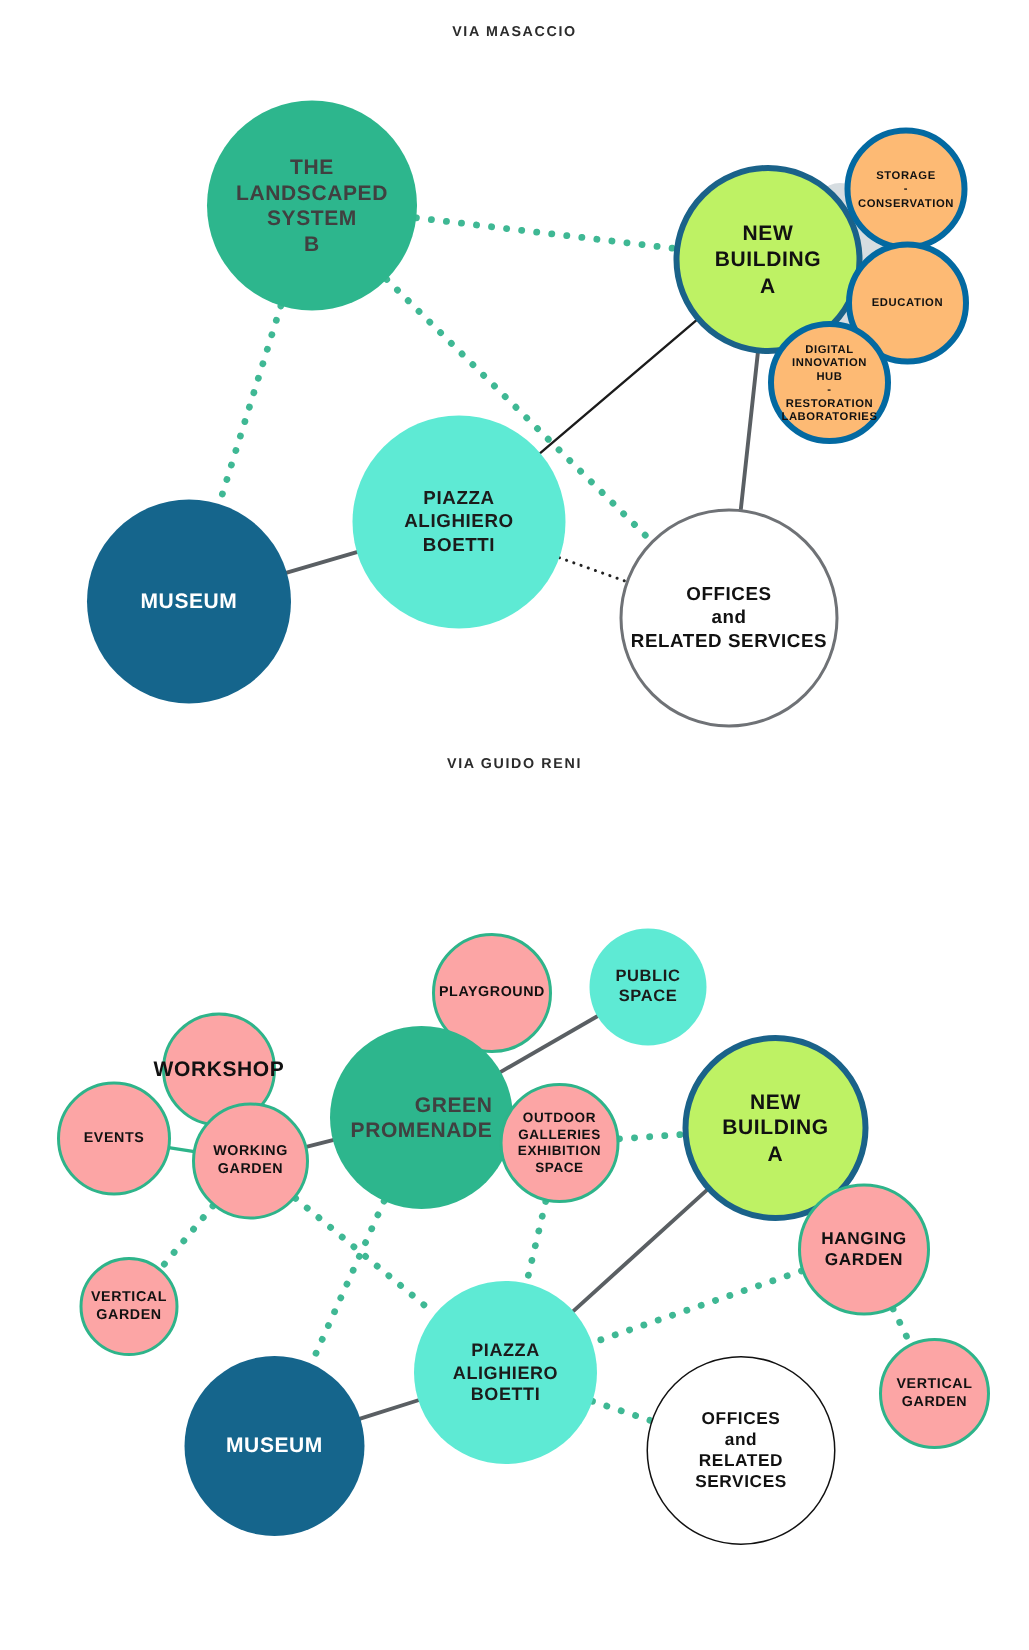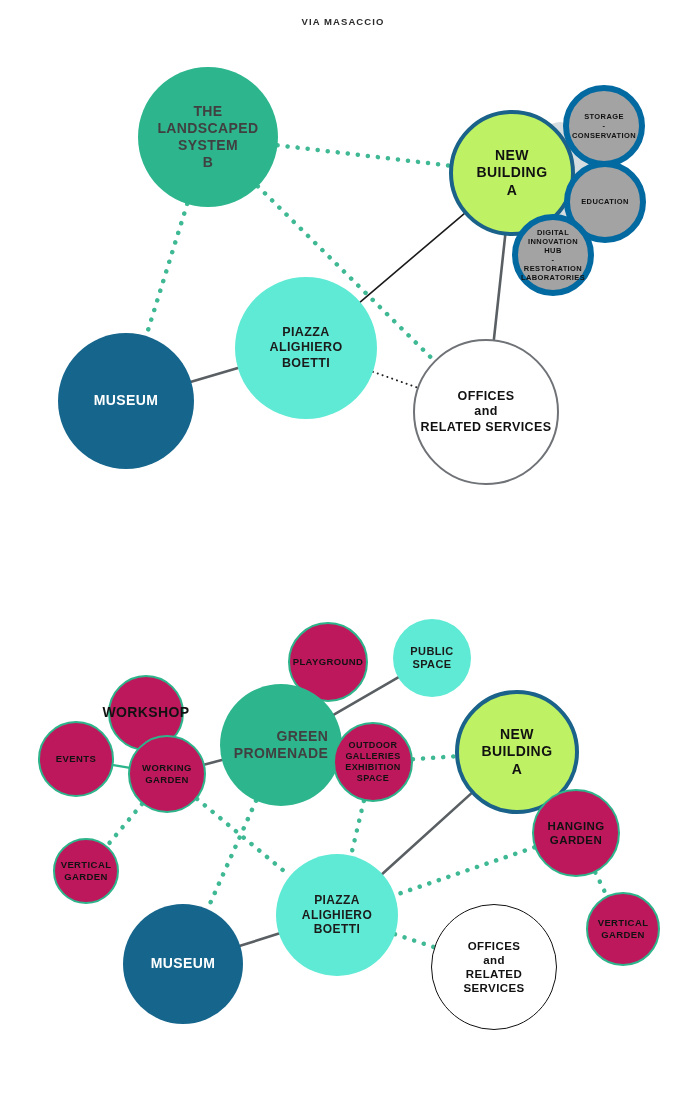--- a/index.html
+++ b/index.html
@@ -18,22 +18,22 @@
     position:absolute;border-radius:50%;
     display:flex;align-items:center;justify-content:center;
     text-align:center;box-sizing:border-box;line-height:1.22;
     font-weight:700;letter-spacing:.4px;
   }
   .node span{display:block;padding:0 4px;}
   .n-green-solid{background:#2db68d;color:#404040;}
   .n-blue-solid{background:#15658c;color:#ffffff;text-align:right;}
   .n-gray-solid{background:#5eead4;color:#1b1b1b;}
   .n-blue-ring{background:#bef264;border:4px solid #1a6289;color:#111111;}
-  .n-blue-ring-thin{background:#a3a3a3;border:6px solid #0369a1;color:#111111;text-align:center;}
-  .n-green-ring{background:#be185d;border:2.2px solid #2eb48a;color:#111111;}
+  .n-blue-ring-thin{background:#fdba74;border:4px solid #0369a1;color:#111111;text-align:center;}
+  .n-green-ring{background:#fca5a5;border:2.2px solid #2eb48a;color:#111111;}
   .n-gray-ring{background:#ffffff;border:2px solid #6f7276;color:#111111;}
   .n-dark-ring{background:#ffffff;border:1.6px solid #111111;color:#111111;}
   .shadow-blob{position:absolute;border-radius:50%;background:#d6dde1;}
 </style>
 </head>
 <body>
 
 <div id="board">
   <svg id="wires" viewBox="0 0 686 1100" xmlns="http://www.w3.org/2000/svg">
       <line x1="277.51427862359884" y1="145.23195404753145" x2="449.43714923876104" y2="165.5912413572217" stroke-linecap="round" stroke="#3fb894" stroke-width="4.5" stroke-dasharray="0.1 10"></line>
@@ -56,20 +56,21 @@
       <line x1="534.3814321214376" y1="847.2791739164942" x2="394.6984691043707" y2="895.2038725248602" stroke-linecap="round" stroke="#3fb894" stroke-width="4.5" stroke-dasharray="0.1 10"></line>
       <line x1="595.3473919558255" y1="872.518077186367" x2="606.7306022189649" y2="895.7688896387368" stroke-linecap="round" stroke="#3fb894" stroke-width="4.5" stroke-dasharray="0.1 10"></line>
       <line x1="394.9064584925052" y1="934.179209182231" x2="434.1949690979045" y2="947.1919642872041" stroke-linecap="round" stroke="#3fb894" stroke-width="4.5" stroke-dasharray="0.1 10"></line>
       <line x1="240.17554680079573" y1="945.8077805633832" x2="278.871527419191" y2="933.4954230938938" stroke-linecap="round" stroke="#5a5f63" stroke-width="2.6"></line>
     </svg>
 
   <div class="shadow-blob" style="left:524px;top:122px;width:72px;height:160px;"></div>
 
   <div class="street" style="top:16px;">VIA MASACCIO</div>
 
+  <div class="street" style="top:504px;">VIA GUIDO RENI</div>
 
   <div id="nodes-top">
       <div class="node n-green-solid" style="left: 138px; top: 67px; width: 140px; height: 140px; font-size: 14px;">
         <span>THE<br>LANDSCAPED<br>SYSTEM<br>B</span>
       </div>
       <div class="node n-blue-ring" style="left: 449px; top: 110px; width: 126px; height: 126px; font-size: 14px;">
         <span>NEW<br>BUILDING<br>A</span>
       </div>
       <div class="node n-blue-ring-thin" style="left: 563px; top: 85px; width: 82px; height: 82px; font-size: 7.5px;">
         <span>STORAGE<br>-<br>CONSERVATION</span>

